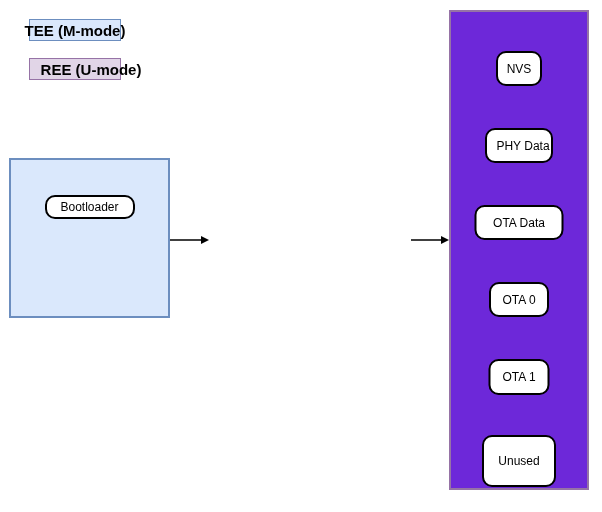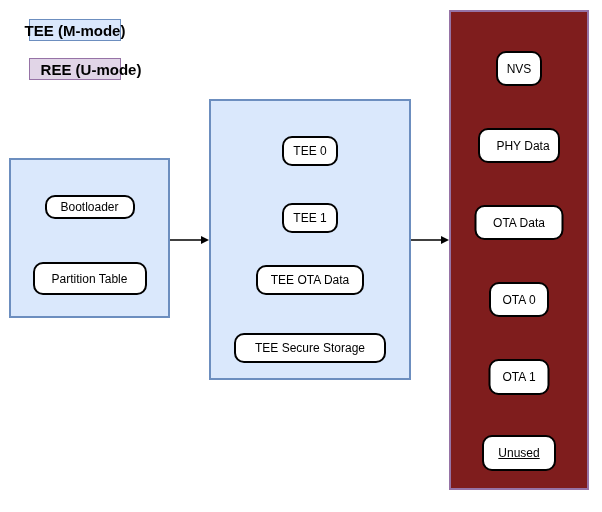--- a/index.html
+++ b/index.html
@@ -55,54 +55,47 @@
   
   .n-bootloader      { top: 35px;  width: 90px;  height: 24px; }
   .n-partition-table { top: 102px; width: 114px; height: 33px; }
   
   .n-tee0            { top: 35px;  width: 56px;  height: 30px; }
   .n-tee1            { top: 102px; width: 56px;  height: 30px; }
   .n-tee-ota         { top: 164px; width: 108px; height: 30px; }
   .n-tee-secure      { top: 232px; width: 152px; height: 30px; }
   
   .n-nvs             { top: 39px;  width: 46px;  height: 35px; }
-  .n-phy             { top: 116px; width: 82px;  height: 35px; padding-left: 8px; }
+  .n-phy             { top: 116px; width: 68px;  height: 35px; padding-left: 8px; }
   .n-ota-data        { top: 193px; width: 89px;  height: 35px; }
   .n-ota0            { top: 270px; width: 60px;  height: 35px; }
   .n-ota1            { top: 347px; width: 61px;  height: 36px; }
-  .n-unused          { top: 423px; width: 74px;  height: 36px; text-decoration: underline; }
+  .n-unused          { top: 423px; width: 74px;  height: 52px; }
   .arrow {
     position: absolute;
     overflow: visible;
   }
   .arrow-1 { left: 170px; top: 232px; }
   .arrow-2 { left: 411px; top: 232px; }
 </style>
 </head>
 <body>
 
 <div class="canvas">
 
   <div class="legend-box legend-tee" style="background-color: rgb(218, 232, 252); border-color: rgb(108, 142, 191);">TEE (M-mode)</div>
 
   <div class="legend-box legend-ree" style="background-color: rgb(225, 213, 231); border-color: rgb(150, 115, 166);">REE (U-mode)</div>
 
   <div class="region region-left" style="background-color: rgb(218, 232, 252); border-color: rgb(108, 142, 191);">
     <div class="node n-bootloader">Bootloader</div>
-    <div class="node n-partition-table">Partition Table</div>
   </div>
 
-  <div class="region region-middle" style="background-color: rgb(218, 232, 252); border-color: rgb(108, 142, 191);">
-    <div class="node n-tee0">TEE 0</div>
-    <div class="node n-tee1">TEE 1</div>
-    <div class="node n-tee-ota">TEE OTA Data</div>
-    <div class="node n-tee-secure">TEE Secure Storage</div>
-  </div>
 
-  <div class="region region-right" style="background-color: #7f1d1d; border-color: rgb(150, 115, 166);">
+  <div class="region region-right" style="background-color: #6d28d9; border-color: rgb(150, 115, 166);">
     <div class="node n-nvs">NVS</div>
     <div class="node n-phy">PHY Data</div>
     <div class="node n-ota-data">OTA Data</div>
     <div class="node n-ota0">OTA 0</div>
     <div class="node n-ota1">OTA 1</div>
     <div class="node n-unused">Unused</div>
   </div>
 
   <svg class="arrow arrow-1" width="40" height="16">
     <line x1="0" y1="8" x2="32" y2="8" stroke="#000000" stroke-width="1.5"></line>

